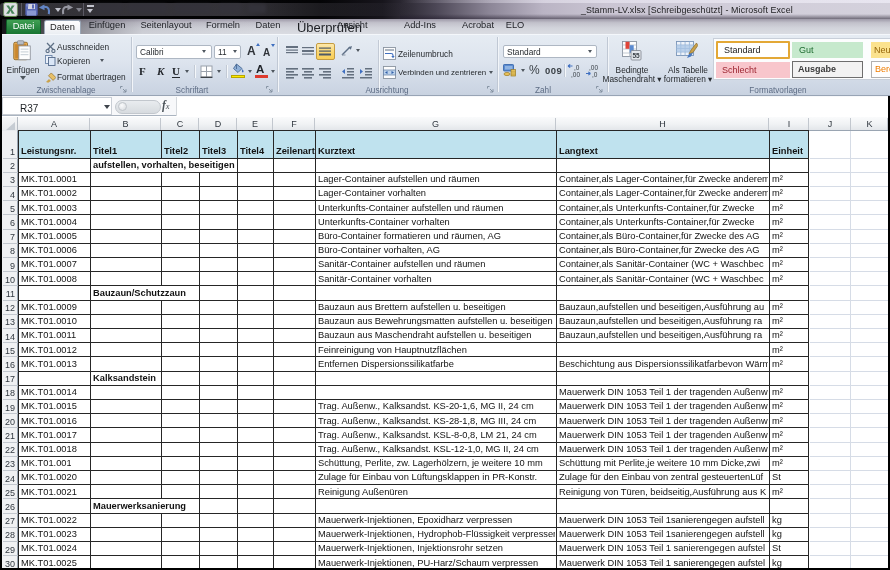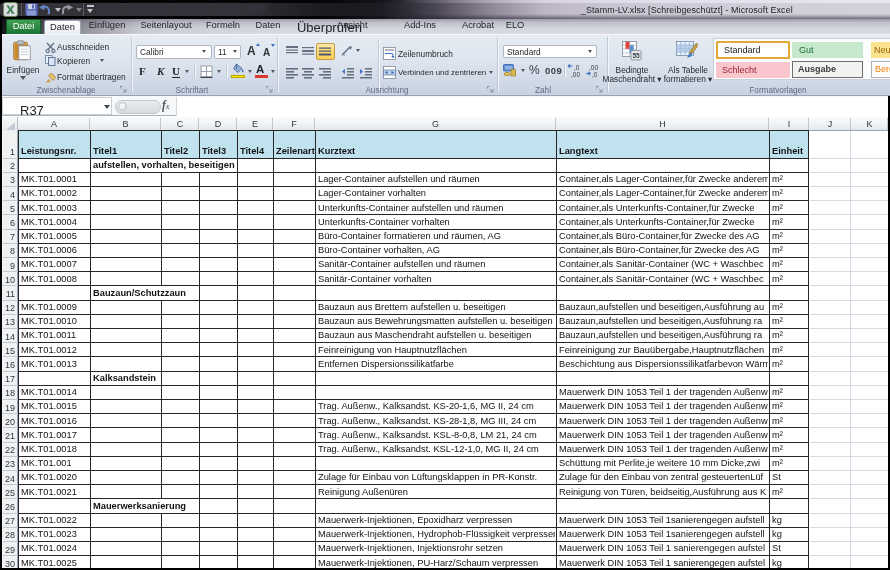--- a/index.html
+++ b/index.html
@@ -292,21 +292,21 @@
 <div class="abs" style="left:713px;top:37.5px;width:177px;height:42px;background:#fcfdfe;border:1px solid #c8cfd9;border-right:none"></div>
 <div class="abs" style="left:716px;top:41px;width:74px;height:17.5px;background:#fffffe;border:2px solid #e3a835;border-radius:1px;font-size:9px;color:#1a1a1a;line-height:14px;padding-left:6px">Standard</div>
 <div class="abs" style="left:792px;top:41.5px;width:71px;height:16px;background:#c6e9cd;font-size:9px;color:#1e6b30;line-height:16px;padding-left:7px">Gut</div>
 <div class="abs" style="left:871px;top:41.5px;width:30px;height:16px;background:#fbe28e;font-size:9px;color:#96660a;line-height:16px;padding-left:3px">Neu</div>
 <div class="abs" style="left:716px;top:61.5px;width:74px;height:16px;background:#f8c6cc;font-size:9px;color:#9c2430;line-height:16px;padding-left:6px">Schlecht</div>
 <div class="abs" style="left:792px;top:61px;width:71px;height:17px;background:#f2f2f2;border:1.5px solid #6e6e6e;font-size:9px;font-weight:bold;color:#3a3a3a;line-height:14px;padding-left:5px">Ausgabe</div>
 <div class="abs" style="left:871px;top:61px;width:30px;height:17px;background:#fefefe;border:1.5px solid #b0b0b0;font-size:9px;color:#f07d00;line-height:14px;padding-left:3px">Bere</div>
 <div class="grplabel" style="left:728px;width:100px">Formatvorlagen</div>
 <div class="abs" style="left:0;top:96px;width:890px;height:20px;background:#f7f8fa;border-bottom:1px solid #aab4c0"></div>
 <div class="abs" style="left:2px;top:96.5px;width:110px;height:18px;background:#fff;border:1px solid #c9ced5"></div>
-<div class="abs" style="left:20px;top:102.5px;font-size:13px;color:#1e2226">R37</div>
+<div class="abs" style="left:20px;top:102.5px;font-size:10px;color:#1e2226">R37</div>
 <div class="dda" style="left:104px;top:104.5px;border-left-width:3px;border-right-width:3px;border-top-width:4px;border-top-color:#3e444b"></div>
 <div class="abs" style="left:115px;top:99.5px;width:46px;height:14px;background:linear-gradient(180deg,#e9ecef,#d7dbdf);border:1px solid #c2c7cd;border-radius:7px"></div>
 <div class="abs" style="left:118px;top:101.5px;width:9px;height:9px;background:radial-gradient(circle at 40% 35%,#fafbfc,#d5d9dd);border-radius:50%;border:0.5px solid #c0c5ca"></div>
 <div class="abs" style="left:162px;top:99px;font-size:11.5px;font-style:italic;font-family:'Liberation Serif',serif;color:#4a5258"><b>f</b><span style="font-size:8.5px">x</span></div>
 <div class="abs" style="left:176px;top:96.5px;width:712px;height:19px;background:#fff;border-left:1px solid #d4d8dc"></div>
 <div class="abs" style="left:2px;top:116.5px;width:886px;height:453.5px;background:#fff"></div>
 <div class="abs" style="left:2px;top:116.5px;width:886px;height:14.5px;background:linear-gradient(180deg,#fafbfc 0%,#f0f2f4 55%,#e3e6ea 100%);border-bottom:1px solid #9aa5b2"></div>
 <div class="abs" style="left:2px;top:116.5px;width:16px;height:14px;background:linear-gradient(180deg,#f6f7f8,#e8eaed);border-right:1px solid #b6bcc4"></div>
 <div class="abs" style="left:6px;top:121.5px;width:0;height:0;border-left:9px solid transparent;border-bottom:8px solid #c6ccd3"></div>
 <div class="clab" style="left:18px;top:119px;width:72px">A</div>
@@ -518,21 +518,20 @@
 <div class="cell tx" style="left:21px;top:316.2px;width:70px">MK.T01.0010</div>
 <div class="cell tx" style="left:318px;top:316.2px;width:237px">Bauzaun aus Bewehrungsmatten aufstellen u. beseitigen</div>
 <div class="cell tx" style="left:559px;top:316.2px;width:209px">Bauzaun,aufstellen und beseitigen,Ausführung ra</div>
 <div class="cell tx" style="left:772px;top:316.2px;width:36px">m²</div>
 <div class="cell tx" style="left:21px;top:330.4px;width:70px">MK.T01.0011</div>
 <div class="cell tx" style="left:318px;top:330.4px;width:237px">Bauzaun aus Maschendraht aufstellen u. beseitigen</div>
 <div class="cell tx" style="left:559px;top:330.4px;width:209px">Bauzaun,aufstellen und beseitigen,Ausführung ra</div>
 <div class="cell tx" style="left:772px;top:330.4px;width:36px">m²</div>
 <div class="cell tx" style="left:21px;top:344.6px;width:70px">MK.T01.0012</div>
 <div class="cell tx" style="left:318px;top:344.6px;width:237px">Feinreinigung von Hauptnutzflächen</div>
-<div class="cell tx" style="left:559px;top:344.6px;width:209px">Feinreinigung zur Bauübergabe,Hauptnutzflächen</div>
 <div class="cell tx" style="left:772px;top:344.6px;width:36px">m²</div>
 <div class="cell tx" style="left:21px;top:358.8px;width:70px">MK.T01.0013</div>
 <div class="cell tx" style="left:318px;top:358.8px;width:253px">Entfernen Dispersionssilikatfarbe</div>
 <div class="cell tx" style="left:559px;top:358.8px;width:209px">Beschichtung aus Dispersionssilikatfarbevon Wärm</div>
 <div class="cell tx" style="left:772px;top:358.8px;width:36px">m²</div>
 <div class="cell tx" style="left:21px;top:387.2px;width:70px">MK.T01.0014</div>
 <div class="cell tx" style="left:559px;top:387.2px;width:209px">Mauerwerk DIN 1053 Teil 1 der tragenden Außenw</div>
 <div class="cell tx" style="left:772px;top:387.2px;width:36px">m²</div>
 <div class="cell tx" style="left:21px;top:401.4px;width:70px">MK.T01.0015</div>
 <div class="cell tx" style="left:318px;top:401.4px;width:237px">Trag. Außenw., Kalksandst. KS-20-1,6, MG II, 24 cm</div>
@@ -544,20 +543,21 @@
 <div class="cell tx" style="left:772px;top:415.6px;width:36px">m²</div>
 <div class="cell tx" style="left:21px;top:429.8px;width:70px">MK.T01.0017</div>
 <div class="cell tx" style="left:318px;top:429.8px;width:237px">Trag. Außenw., Kalksandst. KSL-8-0,8, LM 21, 24 cm</div>
 <div class="cell tx" style="left:559px;top:429.8px;width:209px">Mauerwerk DIN 1053 Teil 1 der tragenden Außenw</div>
 <div class="cell tx" style="left:772px;top:429.8px;width:36px">m²</div>
 <div class="cell tx" style="left:21px;top:444.0px;width:70px">MK.T01.0018</div>
 <div class="cell tx" style="left:318px;top:444.0px;width:237px">Trag. Außenw., Kalksandst. KSL-12-1,0, MG II, 24 cm</div>
 <div class="cell tx" style="left:559px;top:444.0px;width:209px">Mauerwerk DIN 1053 Teil 1 der tragenden Außenw</div>
 <div class="cell tx" style="left:772px;top:444.0px;width:36px">m²</div>
 <div class="cell tx" style="left:21px;top:458.2px;width:50px">MK.T01.0019</div>
+<div class="cell tx" style="left:318px;top:458.2px;width:237px">Schüttung, Perlite, zw. Lagerhölzern, je weitere 10 mm</div>
 <div class="cell tx" style="left:559px;top:458.2px;width:209px">Schüttung mit Perlite,je weitere 10 mm Dicke,zwi</div>
 <div class="cell tx" style="left:772px;top:458.2px;width:36px">m²</div>
 <div class="cell tx" style="left:21px;top:472.4px;width:70px">MK.T01.0020</div>
 <div class="cell tx" style="left:318px;top:472.4px;width:237px">Zulage für Einbau von Lüftungsklappen in PR-Konstr.</div>
 <div class="cell tx" style="left:559px;top:472.4px;width:209px">Zulage für den Einbau von zentral gesteuertenLüf</div>
 <div class="cell tx" style="left:772px;top:472.4px;width:36px">St</div>
 <div class="cell tx" style="left:21px;top:486.6px;width:70px">MK.T01.0021</div>
 <div class="cell tx" style="left:318px;top:486.6px;width:237px">Reinigung Außenüren</div>
 <div class="cell tx" style="left:559px;top:486.6px;width:209px">Reinigung von Türen, beidseitig,Ausführung aus K</div>
 <div class="cell tx" style="left:772px;top:486.6px;width:36px">m²</div>

